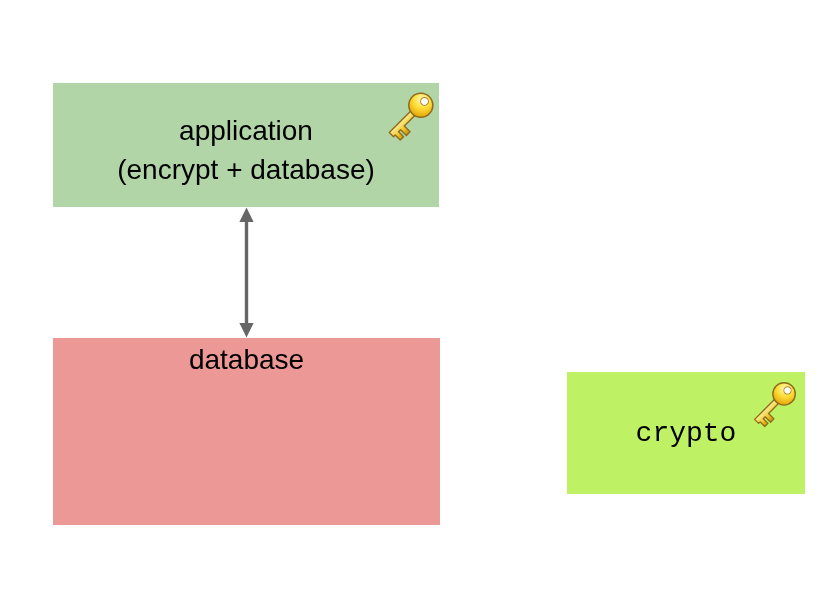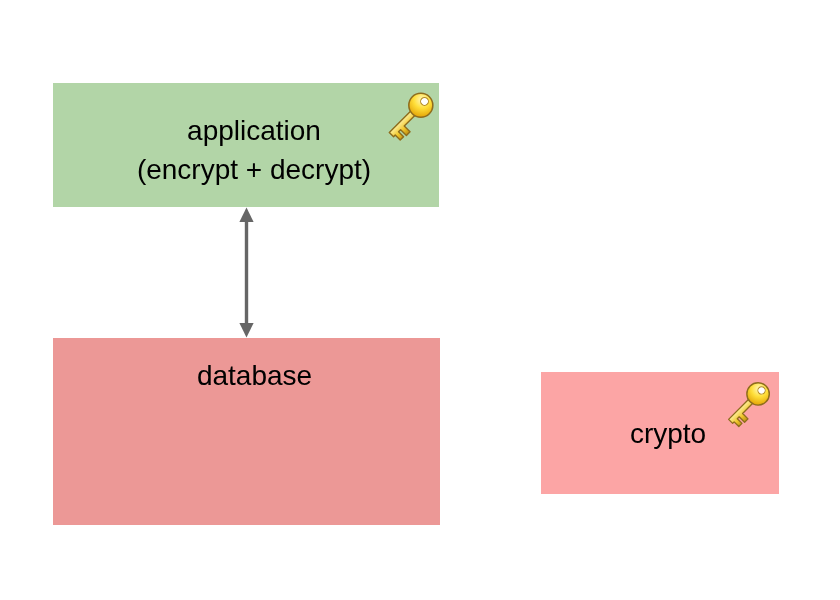--- a/index.html
+++ b/index.html
@@ -9,27 +9,27 @@
     background: #ffffff;
     font-family: "Liberation Sans", "DejaVu Sans", sans-serif;
     color: #000000;
   }
   .node { position: absolute; box-sizing: border-box; }
   .node-label {
     display: flex; flex-direction: column;
     align-items: center; justify-content: center;
     width: 100%; height: 100%;
     font-size: 28px; line-height: 39px;
-    color: #000000; text-align: center; margin-left: 8px;
+    color: #000000; text-align: center;
   }
   #app-node    { left: 53px;  top: 83px;  width: 386px; height: 124px; background: #b2d5a7; }
   #app-node .node-label { padding-top: 5px; }
   #db-node     { left: 53px;  top: 338px; width: 387px; height: 187px; background: #ec9896; }
-  #db-node .node-label { justify-content: flex-start; padding-top: 18px; line-height: 40px; }
-  #crypto-node { left: 541px; top: 372px; width: 238px; height: 122px; background: #fca5a5; }
+  #db-node .node-label { justify-content: flex-start; padding-top: 2px; line-height: 40px; }
+  #crypto-node { left: 567px; top: 372px; width: 238px; height: 122px; background: #bef264; font-family: Liberation Mono, monospace; }
 
   .key-icon { position: absolute; display: block; }
   #app-key    { top: 3px; right: -1px; width: 61px; height: 61px; }
   #crypto-key { top: 4px; right: 3px;  width: 57px; height: 57px; }
 
   #arrow-svg { position: absolute; left: 235px; top: 207px; }
 
   .hidden-defs { position: absolute; width: 0; height: 0; overflow: hidden; }
 </style>
 </head>
@@ -54,21 +54,21 @@
         <circle cx="32" cy="15.2" r="12.6" fill="url(#keyHeadGrad)" stroke="#8f6d1d" stroke-width="1.6"></circle>
         <circle cx="32" cy="9.7" r="4.1" fill="#ffffff" stroke="#b38a20" stroke-width="1.1"></circle>
       </g>
     </symbol>
   </defs>
 </svg>
 
 <div class="node" id="app-node">
   <div class="node-label">
     <span>application</span>
-    <span>(encrypt + decrypt)</span>
+    <span>(encrypt + database)</span>
   </div>
   <svg class="key-icon" id="app-key" viewBox="0 0 64 64">
       <use href="#key-symbol"></use>
     </svg>
 </div>
 
 <svg id="arrow-svg" width="23" height="131" viewBox="0 0 23 131">
   <line x1="11.5" y1="13" x2="11.5" y2="118" stroke="#666666" stroke-width="3.4"></line>
   <path d="M11.5 0.5 L4.4 15 L18.6 15 Z" fill="#666666"></path>
   <path d="M11.5 130.5 L4.4 116 L18.6 116 Z" fill="#666666"></path>

